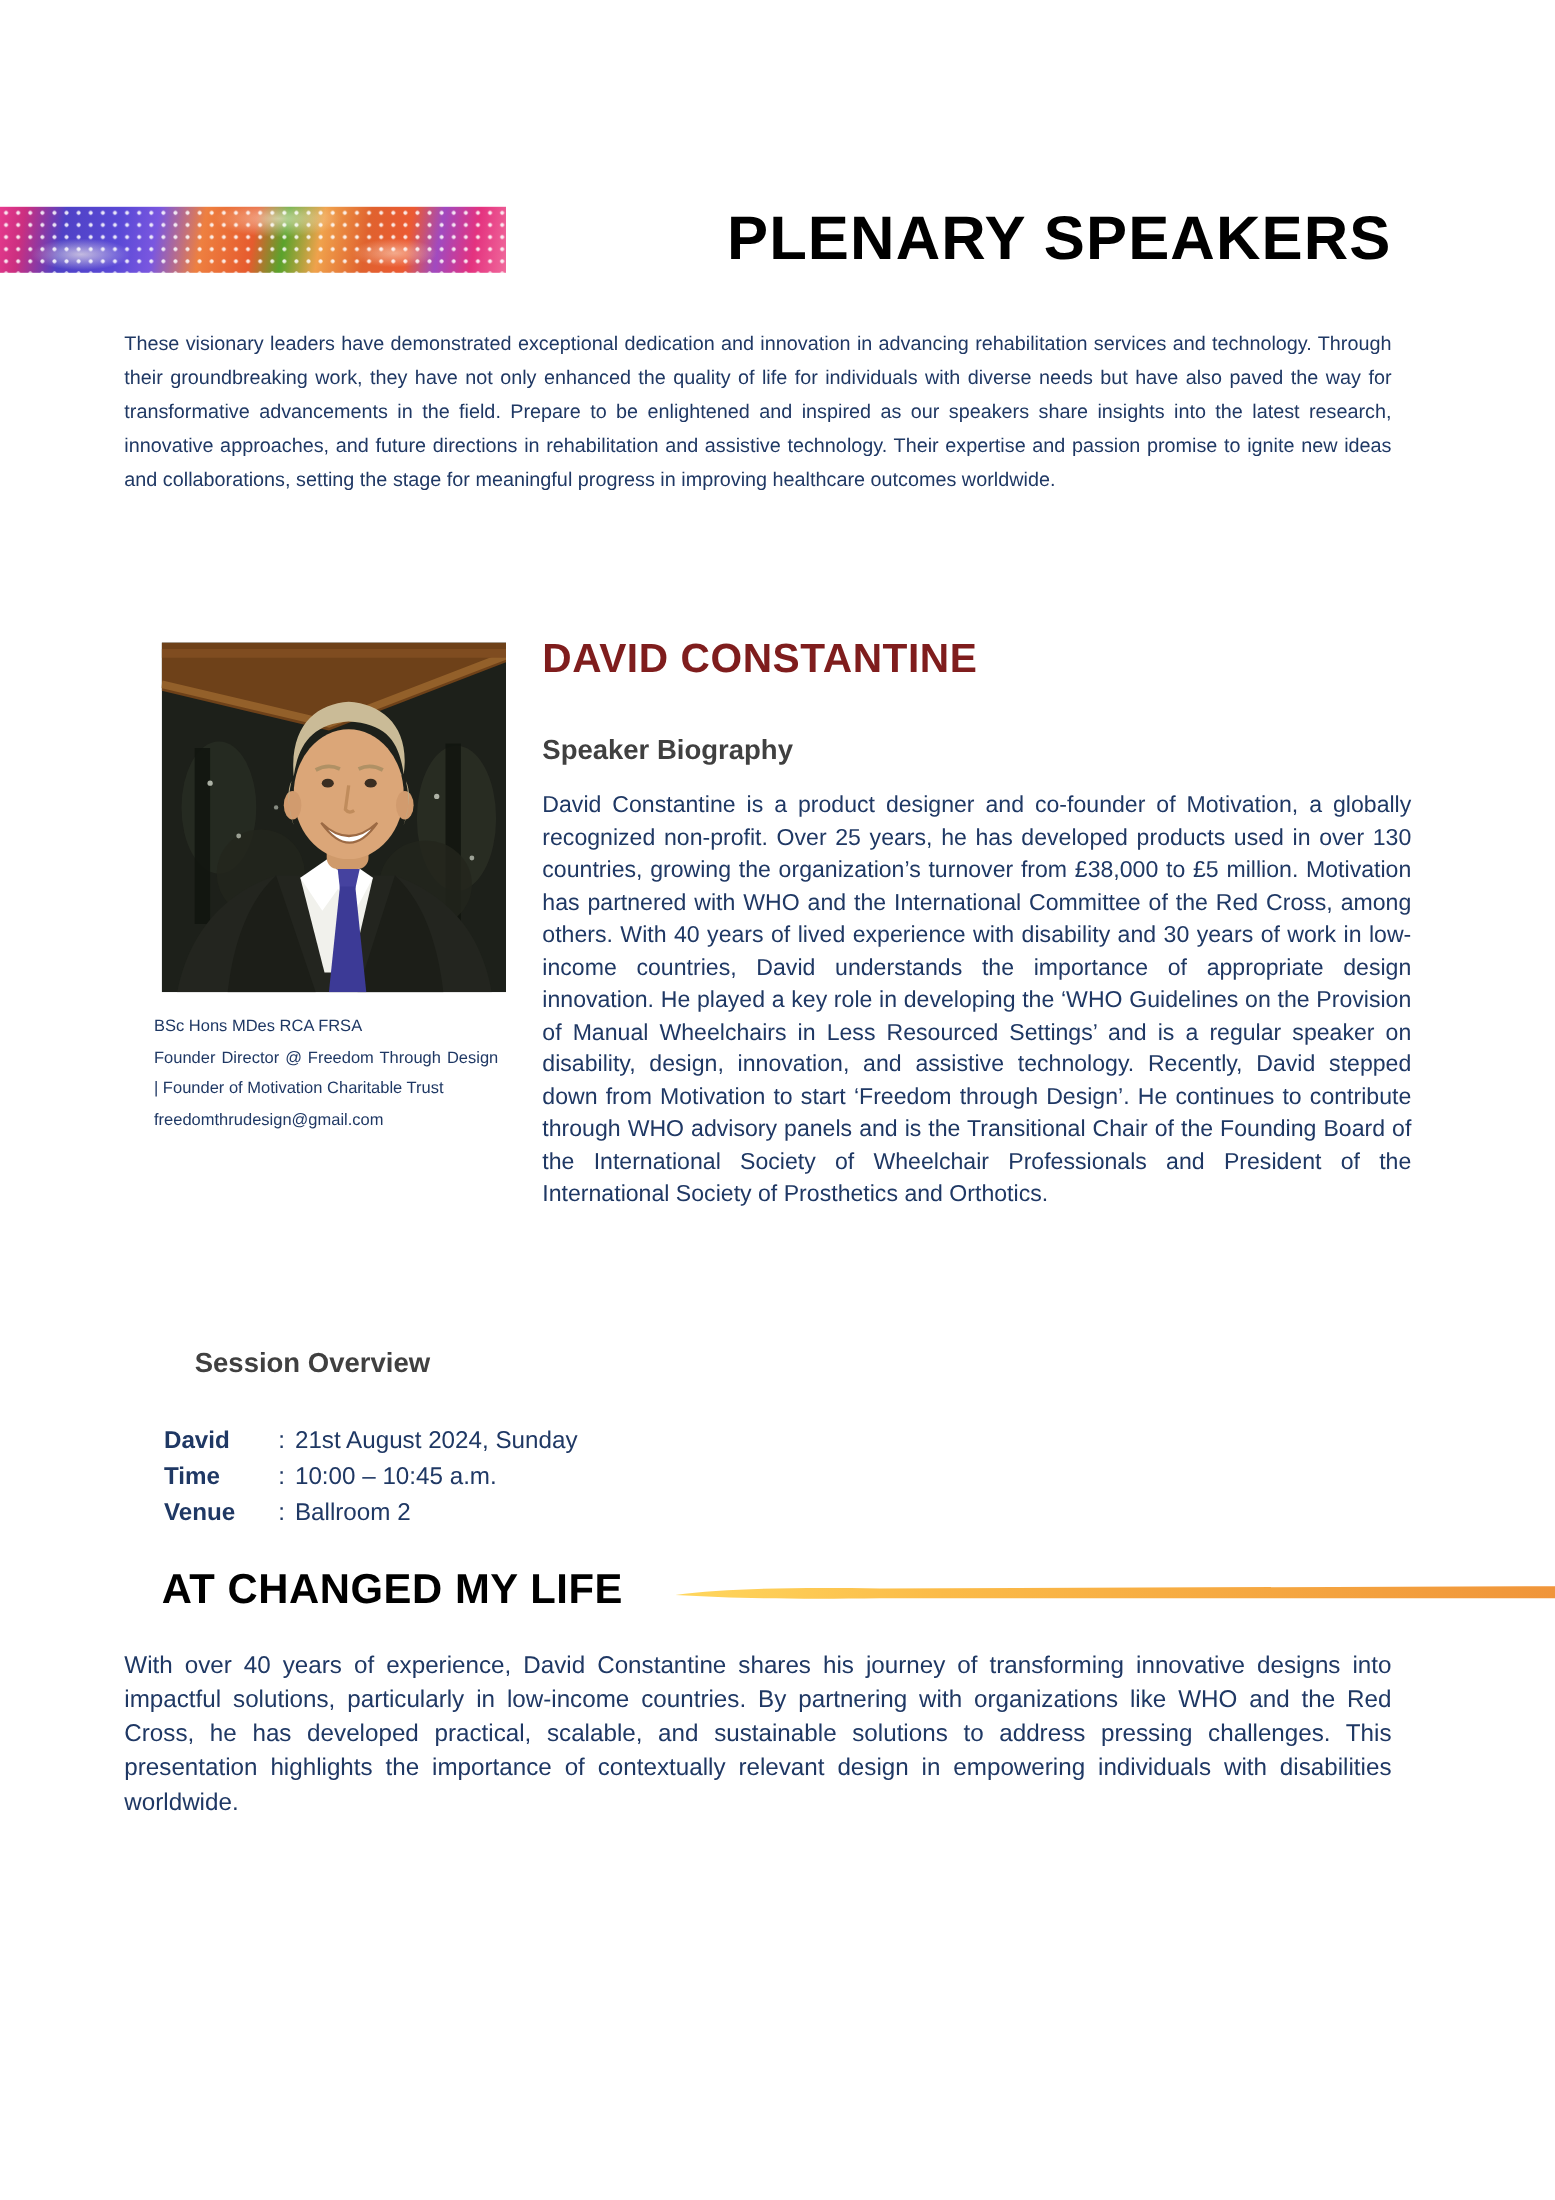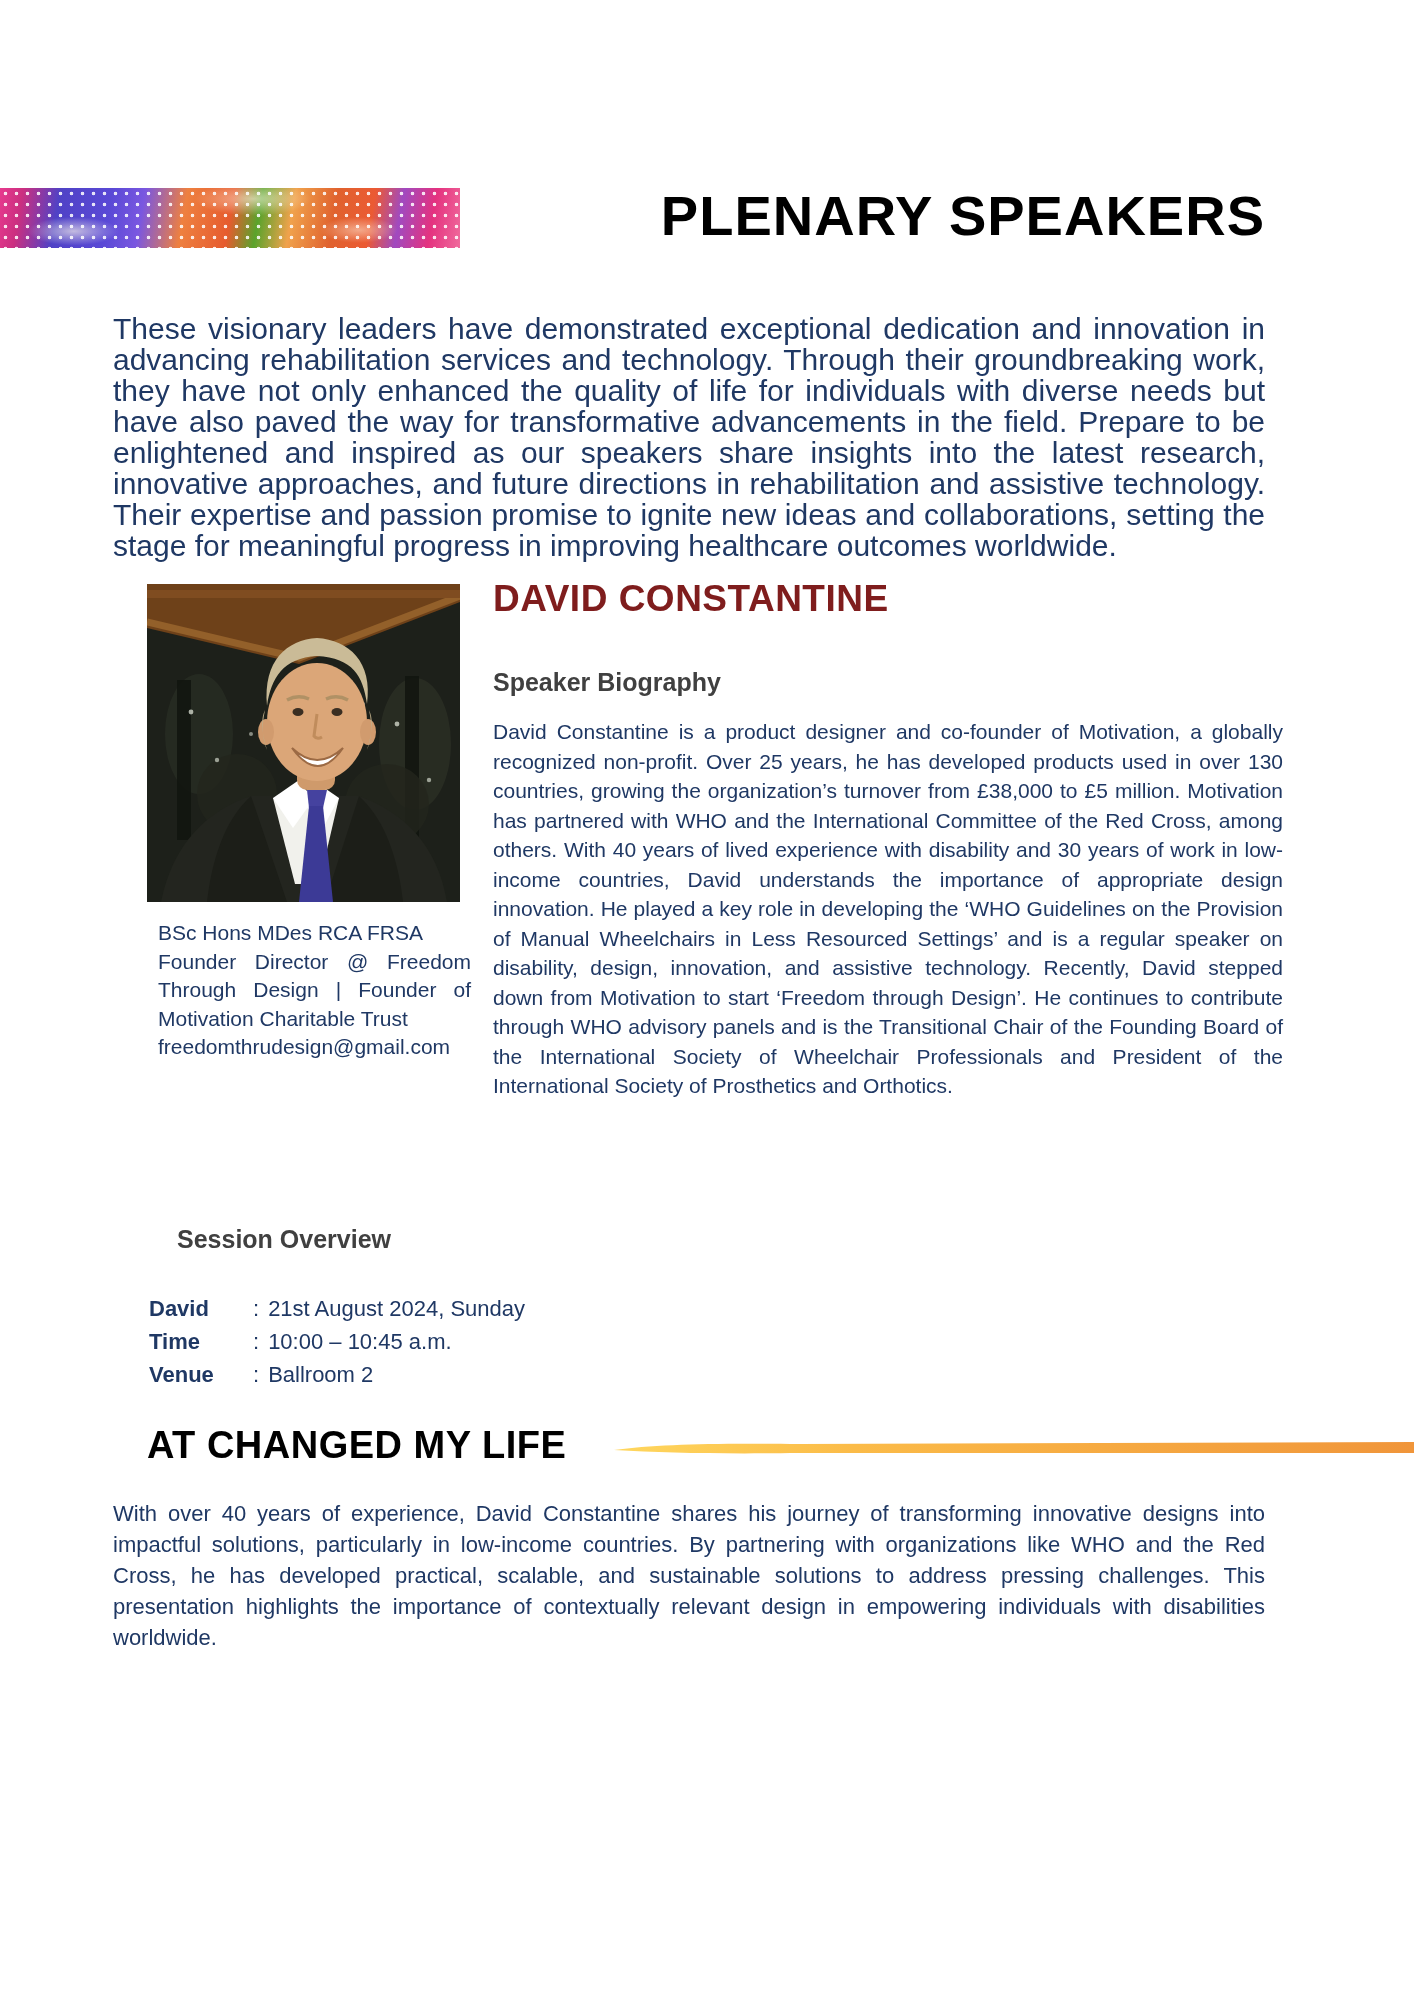--- a/index.html
+++ b/index.html
@@ -37,30 +37,30 @@
   #bio-heading{position:absolute;left:493px;top:668px;}
   #session-heading{position:absolute;left:137px;top:1225px;margin-left:40px;}
   .talk-heading{
     position:absolute;left:147px;top:1424px;
     font-size:38px;font-weight:bold;color:#000;letter-spacing:.5px;white-space:nowrap;
   }
   
   .para{
     position:absolute;color:#1f3864;text-align:justify;
   }
-  #intro{left:113px;top:313px;width:1152px;font-size:30px;line-height:31px;}
+  #intro{left:113px;top:297px;width:1152px;font-size:18px;line-height:31px;}
   #bio{left:493px;top:717px;width:790px;font-size:21px;line-height:29.5px;}
   #abstract{left:113px;top:1498px;width:1152px;font-size:22px;line-height:31px;}
   
   .photo{
     position:absolute;left:147px;top:584px;width:313px;height:318px;display:block;
   }
   .caption{
-    position:absolute;left:158px;top:919px;width:313px;
-    color:#1f3864;font-size:21px;line-height:28.5px;
+    position:absolute;left:140px;top:919px;width:313px;
+    color:#1f3864;font-size:15px;line-height:28.5px;
   }
   .caption .just{text-align:justify;}
   
   .session-rows{
     position:absolute;left:149px;top:1292px;width:600px;
     color:#1f3864;font-size:22px;line-height:33px;
   }
   .sess-row{display:flex;}
   .sess-label{font-weight:bold;width:104px;flex:0 0 auto;}
   .sess-colon{flex:0 0 auto;margin-right:9px;}

